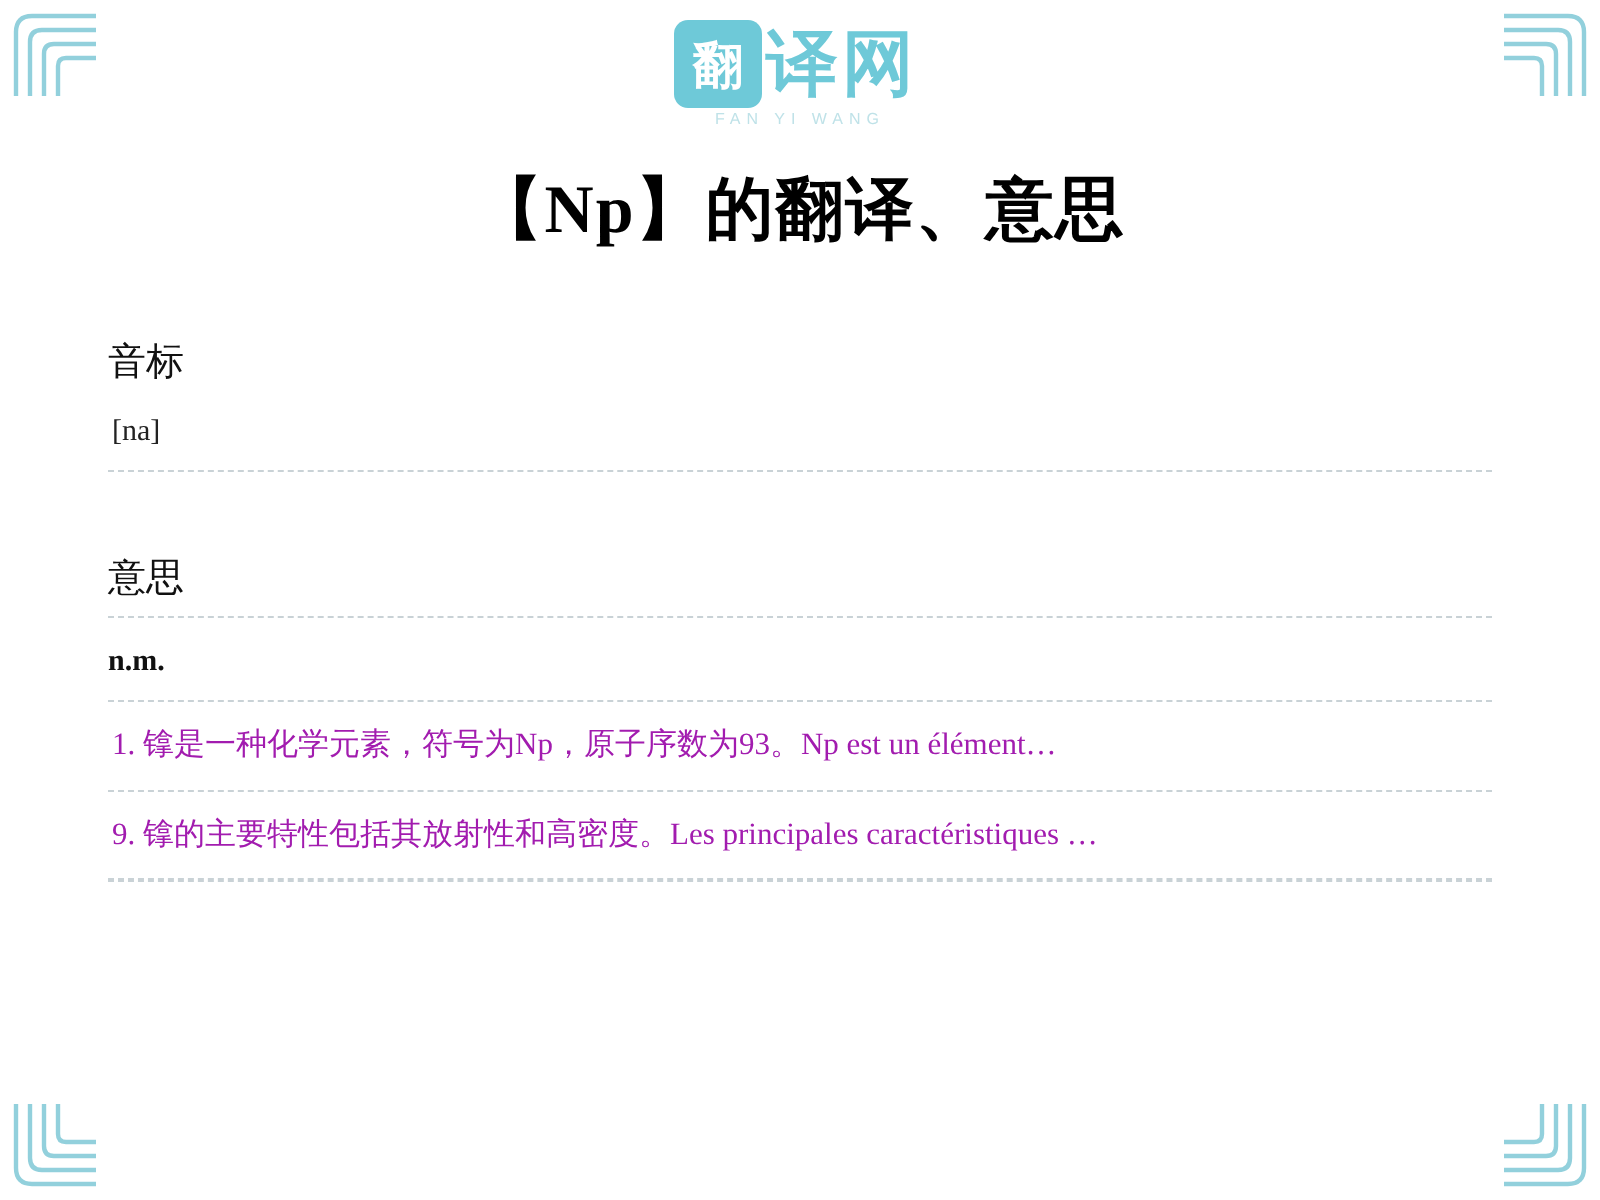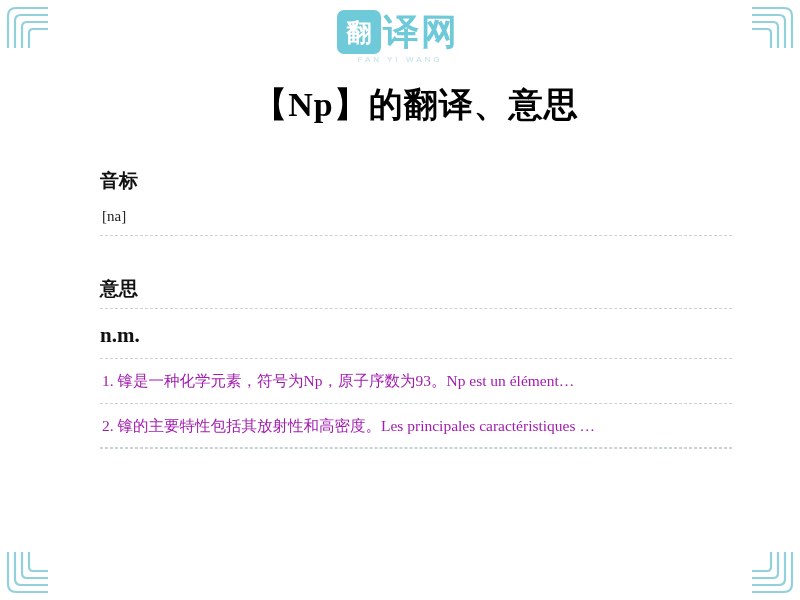--- a/index.html
+++ b/index.html
@@ -79,38 +79,37 @@
     letter-spacing: 3px;
     color: #bfe2e8;
     font-family: "Liberation Sans", sans-serif;
   }
 
   
   .page {
     position: absolute;
     left: 0; right: 0;
     top: 0;
-    padding: 0 68px;
+    padding: 0 54px;
     box-sizing: border-box;
-    margin-left: 32px;
   }
 
   .title {
     text-align: center;
     margin-top: 82px;
     font-size: 34px;
     font-weight: bold;
     color: #000000;
     font-family: "Liberation Serif", serif;
     letter-spacing: 1px;
   }
 
   .section-head {
     font-size: 19px;
-    font-weight: bold;
+    font-weight: normal;
     color: #111111;
     margin-top: 40px;
     margin-bottom: 6px;
     font-family: "Liberation Serif", serif;
   }
 
   .phonetic {
     font-size: 15px;
     color: #222222;
     padding: 8px 2px 10px 2px;
@@ -118,21 +117,21 @@
   }
 
   .divider {
     border: 0;
     border-top: 1px dashed #c9d2d6;
     margin: 0;
     height: 0;
   }
 
   .pos {
-    font-size: 21px;
+    font-size: 15px;
     font-weight: bold;
     color: #111111;
     margin-top: 14px;
     margin-bottom: 10px;
     font-family: "Liberation Serif", serif;
   }
 
   .sense {
     font-size: 15.5px;
     color: #a21caf;
@@ -207,18 +206,18 @@
 
   <h2 class="section-head">意思</h2>
   <hr class="divider">
 
   <div class="pos">n.m.</div>
   <hr class="divider">
 
   <div class="sense">1. 镎是一种化学元素，符号为Np，原子序数为93。Np est un élément…</div>
   <hr class="divider">
 
-  <div class="sense">2. 镎的主要特性包括其放射性和高密度。Les principales caractéristiques …</div>
+  <div class="sense">9. 镎的主要特性包括其放射性和高密度。Les principales caractéristiques …</div>
   <hr class="divider">
 
   <hr class="divider">
 
 </div>
 
 </body></html>

